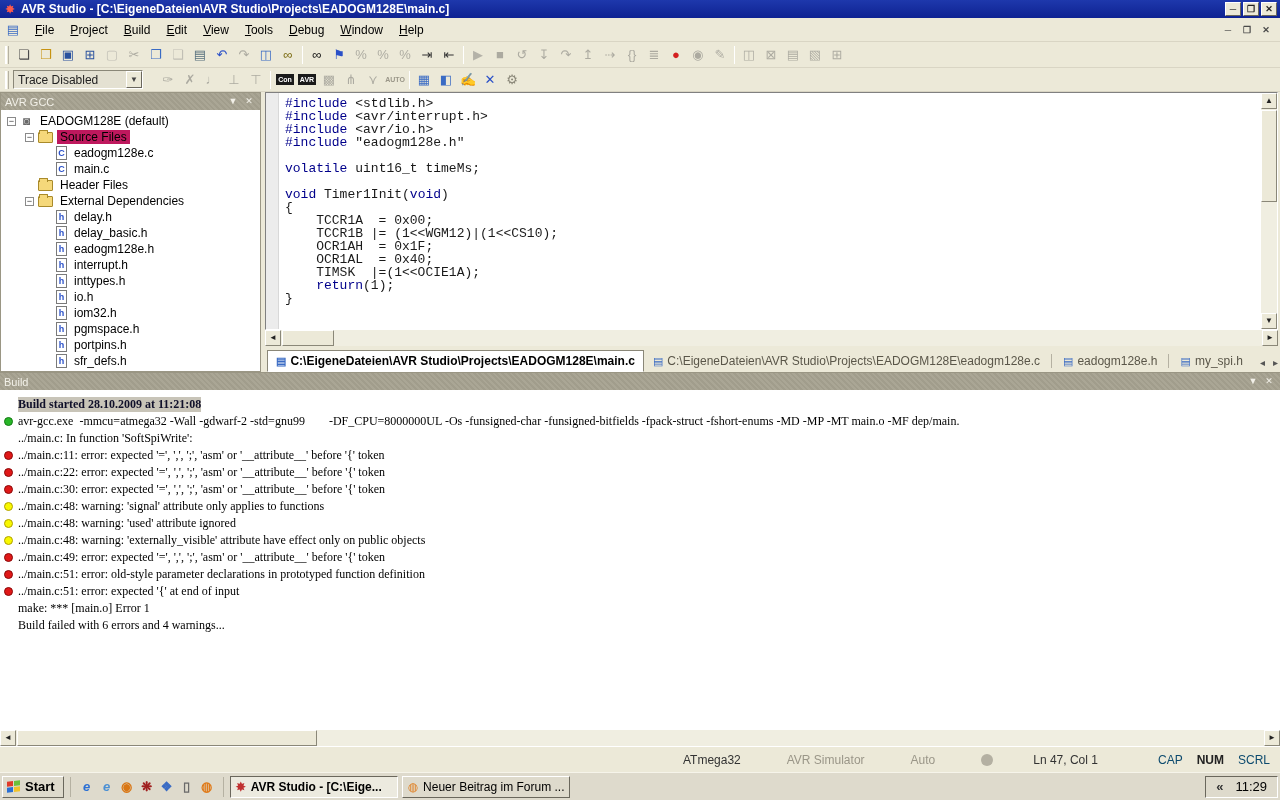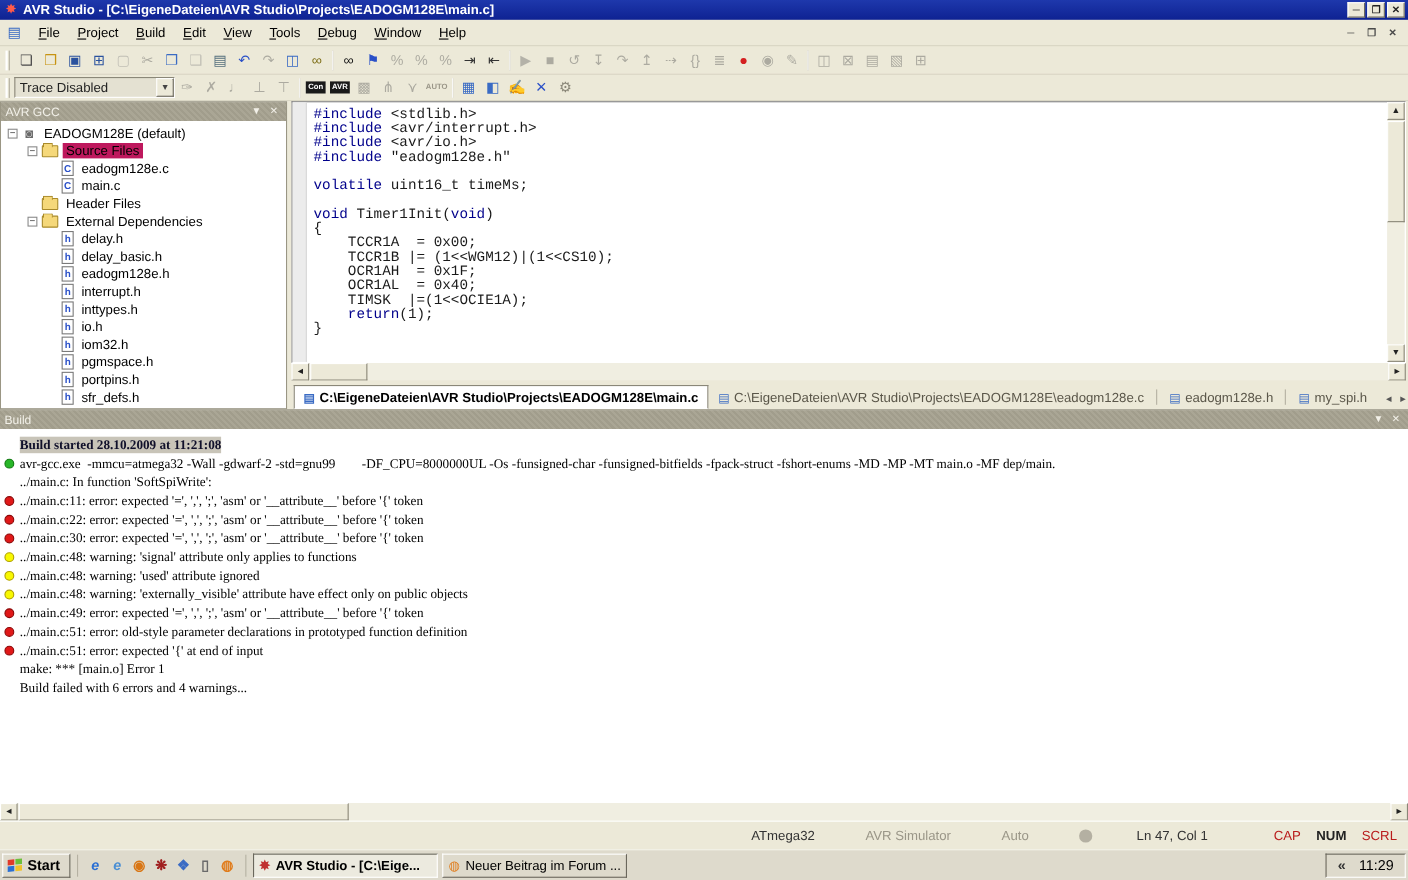--- a/index.html
+++ b/index.html
@@ -25,21 +25,21 @@
 .toolbar{position:absolute;left:0;right:0;display:flex;align-items:center;padding-left:4px;border-bottom:1px solid #d9d5c4}
 #toolbar1{top:42px;height:26px}
 #toolbar2{top:68px;height:24px}
 .grip{width:4px;height:18px;border-left:2px solid #fff;border-right:1px solid #b5b1a2;margin:0 4px 0 1px}
 .tbtn{width:22px;height:21px;display:inline-flex;align-items:center;justify-content:center;font-size:13px;border:1px solid transparent}
 .tbtn.dis{opacity:.42;filter:grayscale(1)}
 .tbtn .glyph{line-height:1}
 .tbtn .chiptxt{background:#1a1a1a;color:#fff;font-size:7px;font-weight:bold;padding:2px 2px;line-height:1;letter-spacing:0}
 .tbtn .tinytxt{color:#9a9688;font-size:7px;font-weight:bold;letter-spacing:0}
 .tsep{width:1px;height:18px;background:#b5b1a2;margin:0 3px;border-right:1px solid #fff}
-.combo{width:146px;height:19px;background:#e4e1d2;border:1px solid;border-color:#8a8778 #fff #fff #8a8778;display:flex;align-items:center;margin-right:0}
+.combo{width:130px;height:19px;background:#e4e1d2;border:1px solid;border-color:#8a8778 #fff #fff #8a8778;display:flex;align-items:center;margin-right:14px}
 .combo .cval{flex:1;padding-left:4px;font-size:12px;color:#222;white-space:nowrap}
 .combo .cbtn{width:16px;height:17px;background:#ece9d8;border:1px solid;border-color:#fff #6a675c #6a675c #fff;font-size:8px;text-align:center;line-height:15px;color:#444}
 
 
 #main{position:absolute;top:92px;left:0;width:1280px;height:280px;background:#ece9d8}
 
 
 #treepanel{position:absolute;left:0;top:0;width:261px;height:280px;border:1px solid #9a9684;background:#fff}
 .panehdr{height:17px;background:#a8a494;background-image:repeating-linear-gradient(45deg,#aaa695 0 2px,#a19d8c 2px 4px);color:#f2f0e8;display:flex;align-items:center;padding:8px 4px;font-size:11px}
 .panehdr .hdrttl{flex:1}
@@ -92,21 +92,21 @@
 #buildhscroll{position:absolute;left:0;right:0;bottom:0;height:16px;background:#f0eee1}
 
 
 #statusbar{position:absolute;top:746px;left:0;width:1280px;height:26px;background:#ece9d8;border-top:1px solid #fff;display:flex;align-items:center;font-size:12px;color:#333}
 #statusbar .sp{flex:1}
 .sfield{margin-right:46px;white-space:nowrap}
 .sfield.dim{color:#9a9688}
 .scircle{width:12px;height:12px;border-radius:50%;background:#b4b0a2;margin-right:40px}
 .toggles{display:flex;margin-right:10px}
 .toggles span{margin-left:14px}
-.tg-off{color:#b91c1c}
+.tg-off{color:#0c4a6e}
 .tg-on{color:#222;font-weight:bold}
 
 
 #taskbar{position:absolute;top:772px;left:0;width:1280px;height:28px;background:#dedacc;border-top:1px solid #f6f4ea;display:flex;align-items:center;padding:0 2px}
 #startbtn{height:22px;display:flex;align-items:center;background:#dedacc;border:1px solid;border-color:#fff #6a675c #6a675c #fff;padding:0 8px 0 4px;font-weight:bold;font-size:13px}
 .flag{width:14px;height:12px;display:grid;grid-template-columns:6px 6px;grid-template-rows:5px 5px;gap:1px;margin-right:4px;transform:skewY(-6deg)}
 .flag i{display:block}
 .ql{display:flex;align-items:center;margin:0 6px;padding:0 6px;border-left:1px solid #b5b1a2;border-right:1px solid #b5b1a2}
 .qlbtn{width:20px;height:20px;display:flex;align-items:center;justify-content:center;font-size:13px;font-weight:bold}
 .taskbtn{height:22px;display:flex;align-items:center;width:168px;margin-right:4px;padding:0 5px;font-size:12px;background:#dedacc;border:1px solid;border-color:#fff #6a675c #6a675c #fff;white-space:nowrap;overflow:hidden}

